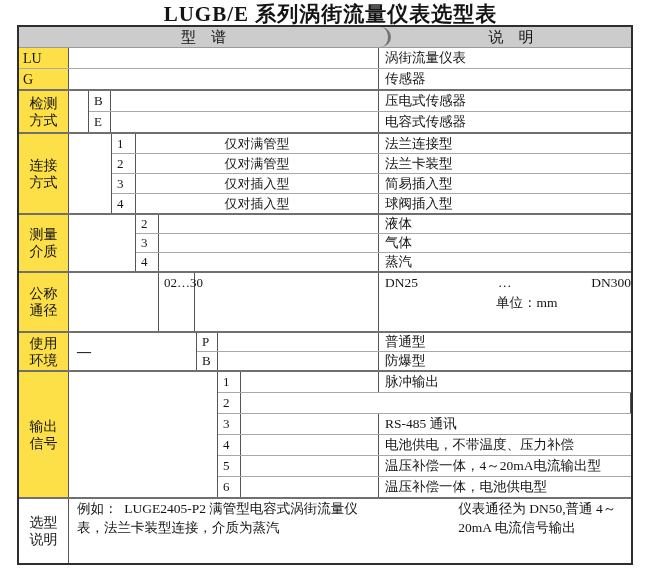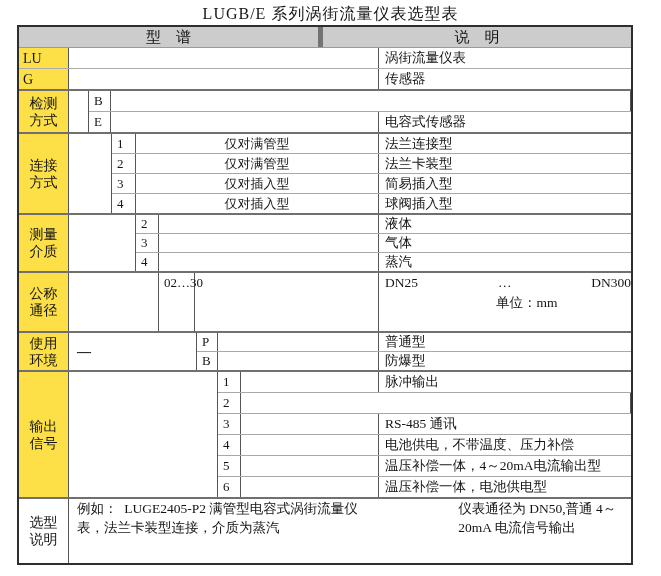--- a/index.html
+++ b/index.html
@@ -1,23 +1,23 @@
 <!DOCTYPE html>
 <html><head>
 <meta charset="utf-8">
 <style>
   html,body{margin:0;padding:0;background:#fff;}
   body{width:661px;height:576px;overflow:hidden;color:#141414;
        font-family:"Liberation Serif","DejaVu Serif",serif;}
   .page{padding-top:3px;}
-  .title{width:661px;text-align:center;font-size:16px;line-height:22px;height:22px;letter-spacing:1px;}
+  .title{width:661px;text-align:center;font-size:21px;line-height:22px;height:22px;letter-spacing:1px;font-weight:bold;}
   .table{margin-left:17px;width:616px;border:2px solid #2e2e2e;box-sizing:border-box;background:#fff;}
   
   .thead{display:flex;background:#cccccc;height:20px;border-bottom:1px solid #9a9a9a;}
-  .mh{width:304px;border-right:5px solid #737373;box-sizing:border-box;display:flex;align-items:center;justify-content:center;font-size:15px;}
+  .mh{width:372px;border-right:3px solid #737373;box-sizing:border-box;display:flex;align-items:center;justify-content:center;font-size:15px;border-radius:10px;}
   .dh{flex:1;display:flex;align-items:center;justify-content:center;font-size:15px;}
   
   .sec{display:flex;border-top:2px solid #707070;}
   .sec.light{border-top:1px solid #ababab;}
   .label{width:50px;background:#fde047;border-right:1px solid #555;box-sizing:border-box;
          display:flex;align-items:center;justify-content:center;text-align:center;
          font-size:14px;line-height:17px;word-break:break-all;padding:0 8px;}
   .label.left{justify-content:flex-start;text-align:left;padding:0 0 0 4px;}
   .label.plain{background:#fff;}
   .prefix{border-right:1px solid #555;box-sizing:border-box;}
@@ -74,20 +74,21 @@
       </div>
     </div>
 
     <div class="sec">
       <div class="label">检测方式</div>
       <div class="prefix w20"></div>
       <div class="rows">
         <div class="row h20">
           <div class="code cw22">B</div>
           <div class="mid"></div>
+          <div class="desc">压电式传感器</div>
         </div>
         <div class="row h20">
           <div class="code cw22">E</div>
           <div class="mid"></div>
           <div class="desc">电容式传感器</div>
         </div>
       </div>
     </div>
 
     <div class="sec">

